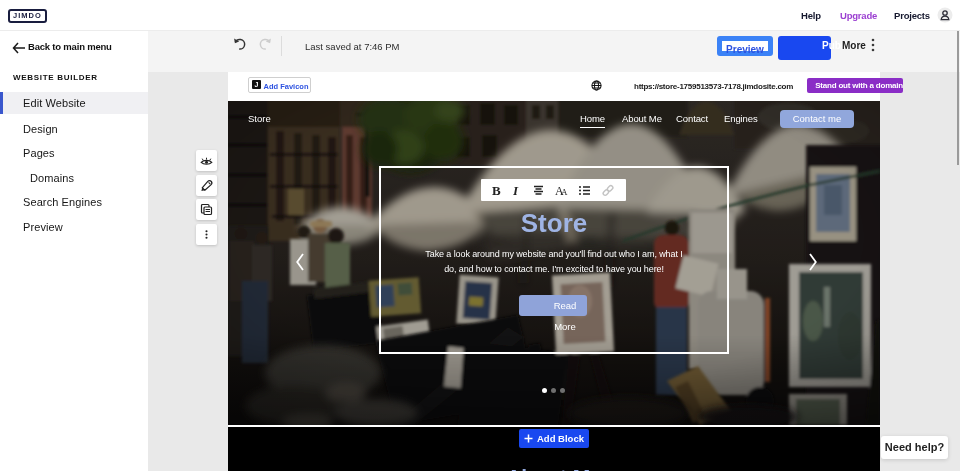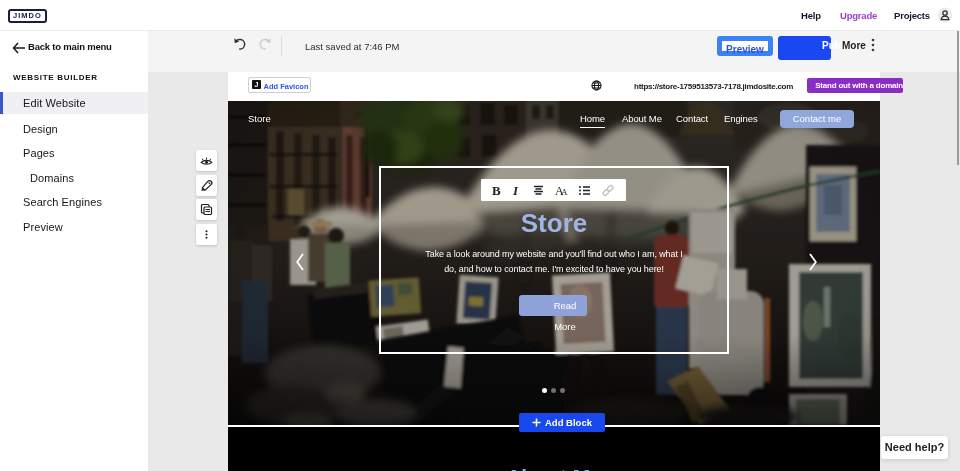--- a/index.html
+++ b/index.html
@@ -66,21 +66,21 @@
   #storepara { position:absolute; left:176px; top:146px; width:300px; text-align:center; color:#fff; font-size:9px; line-height:15px; z-index:5; letter-spacing:-0.1px; }
   #readmore { position:absolute; left:291px; top:194px; width:68px; height:21px; background:#8fa3d9; border-radius:3px; color:#fff; font-size:9.5px; text-align:center; line-height:21px; z-index:5;padding-left:24px; }
   .chev { position:absolute; top:151px; z-index:5; }
   #chevl { left:67px; } #chevr { left:580px; }
   .dot { position:absolute; top:287px; width:5px; height:5px; border-radius:50%; z-index:5; }
   #dot1 { left:314px; background:#fff; } #dot2 { left:323px; background:#6f6f6f; } #dot3 { left:332px; background:#6f6f6f; }
 
   #sep { position:absolute; left:0; top:358px; width:652px; height:2px; background:#fff; z-index:6; }
   #blacksec { position:absolute; left:0; top:360px; width:652px; height:44px; background:#000; }
   #aboutm { position:absolute; left:0; top:37.5px; width:652px; text-align:center; color:#92a7db; font-size:21px; font-weight:bold; }
-  #addblock { position:absolute; left:291px; top:346px; width:86px; height:19px; background:#1948f0; border-radius:2px; color:#fff; font-size:9.5px; font-weight:bold; text-align:center; line-height:19px; z-index:7; }
+  #addblock { position:absolute; left:291px; top:362px; width:70px; height:19px; background:#1948f0; border-radius:2px; color:#fff; font-size:9.5px; font-weight:bold; text-align:center; line-height:19px; z-index:7; }
 
   #needhelp { position:absolute; left:881px; top:436px; width:67px; height:23px; background:#fff; border-radius:3px; box-shadow:0 1px 4px rgba(0,0,0,0.15); color:#222; font-size:11px; font-weight:bold; text-align:center; line-height:23px; z-index:30; }
   #scrollthumb { position:absolute; left:957px; top:31px; width:2px; height:134px; background:#9a9a9a; z-index:40; }
 </style>
 </head>
 <body>
 <div id="app">
 
   <div id="toolbar">
     <svg id="undo" width="15" height="15" viewBox="0 0 15 15">

